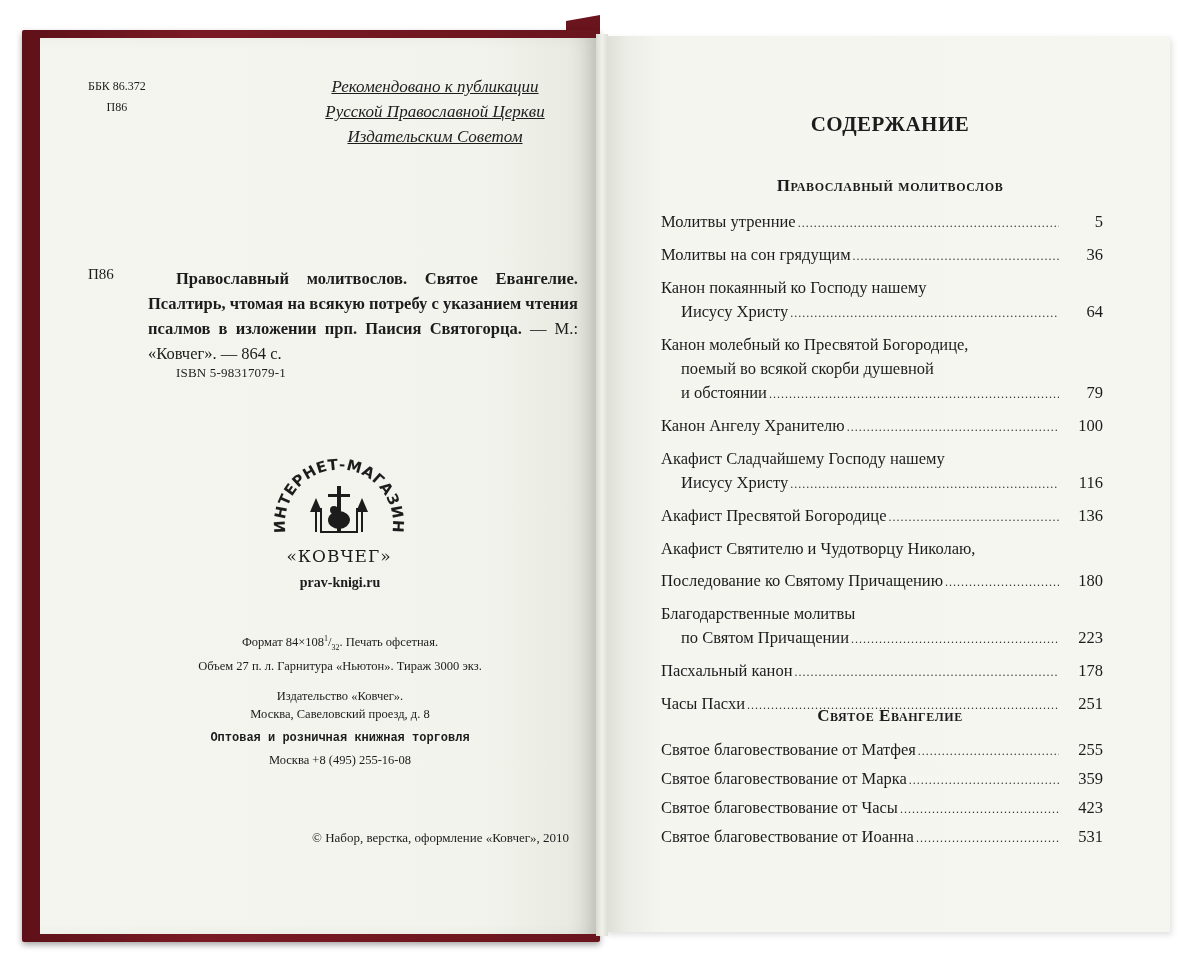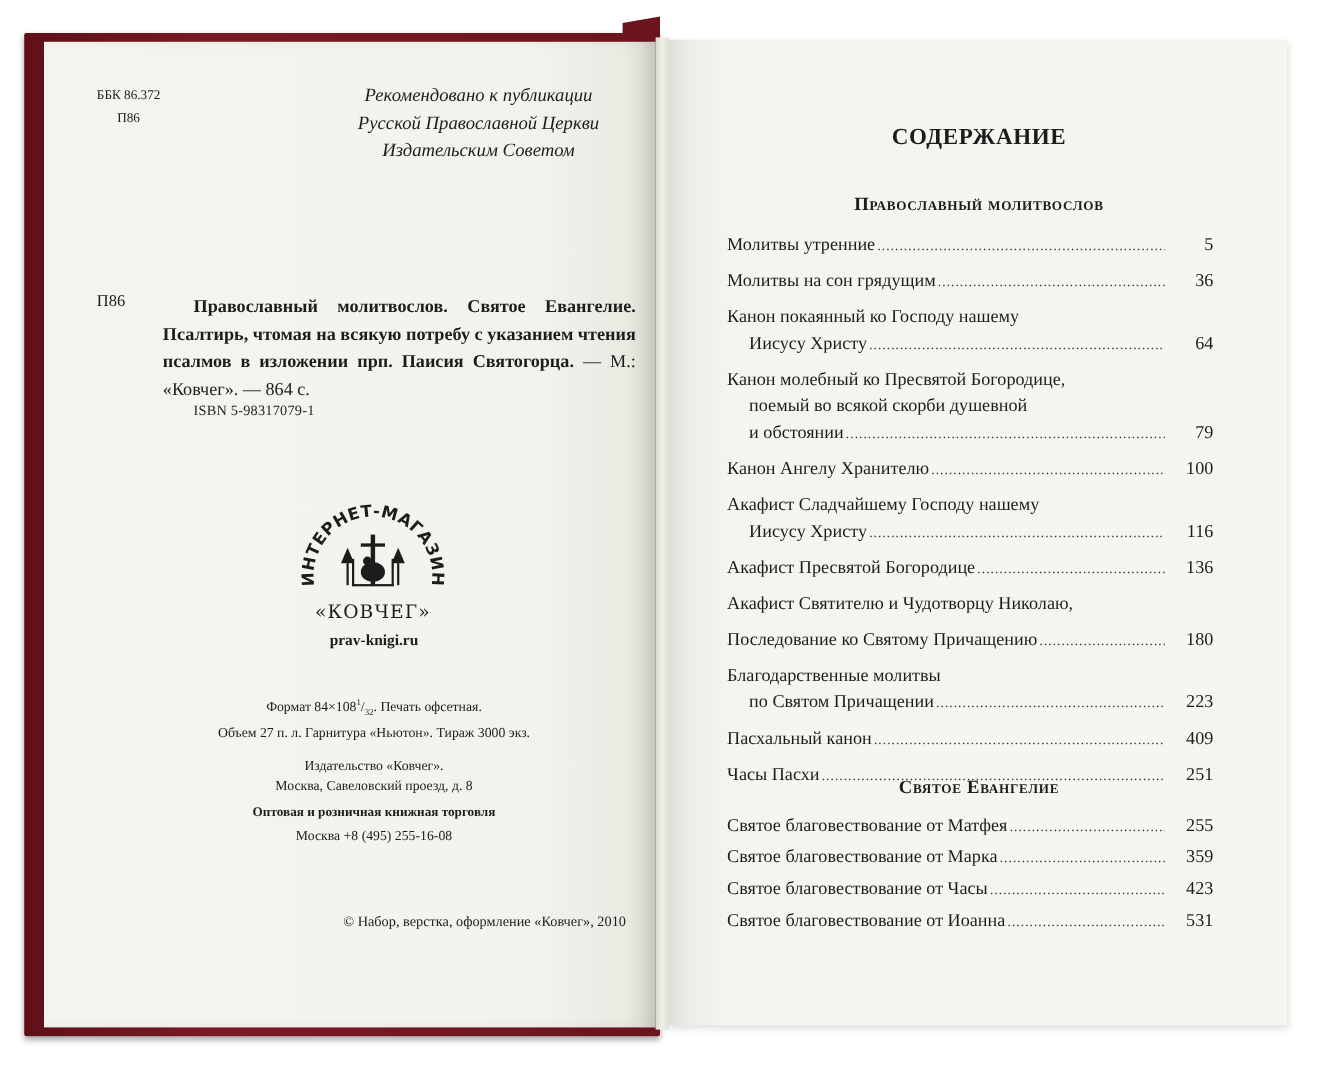--- a/index.html
+++ b/index.html
@@ -75,20 +75,21 @@
     }
     .recommend {
       position: absolute;
       left: 300px;
       top: 74px;
       width: 270px;
       text-align: center;
       font-style: italic;
       font-size: 17px;
       line-height: 25px;
+      text-decoration: underline;
     }
     .recommend .code {
       font-style: normal;
       font-size: 15px;
       line-height: 22px;
     }
     .biblio {
       position: absolute;
       left: 88px;
       top: 266px;
@@ -140,20 +141,21 @@
       width: 420px;
       text-align: center;
       font-size: 12.5px;
       line-height: 18px;
     }
     .imprint .sp { height: 12px; }
     .imprint .trade {
       font-weight: bold;
       font-size: 12px;
       margin-top: 6px;
+      font-family: Liberation Mono, monospace;
     }
     .imprint .phone { margin-top: 4px; }
     .copyright {
       position: absolute;
       left: 312px;
       top: 830px;
       font-size: 13px;
     }
 
     
@@ -357,21 +359,21 @@
     <div class="toc-line indent">
         <span class="label">по  Святом Причащении</span>
         <span class="dots"></span>
         <span class="page">223</span>
       </div>
   </div>
   <div class="toc-item">
     <div class="toc-line">
         <span class="label">Пасхальный  канон</span>
         <span class="dots"></span>
-        <span class="page">409</span>
+        <span class="page">178</span>
       </div>
   </div>
   <div class="toc-item">
     <div class="toc-line">
         <span class="label">Часы  Пасхи</span>
         <span class="dots"></span>
         <span class="page">251</span>
       </div>
   </div>
 </div>

